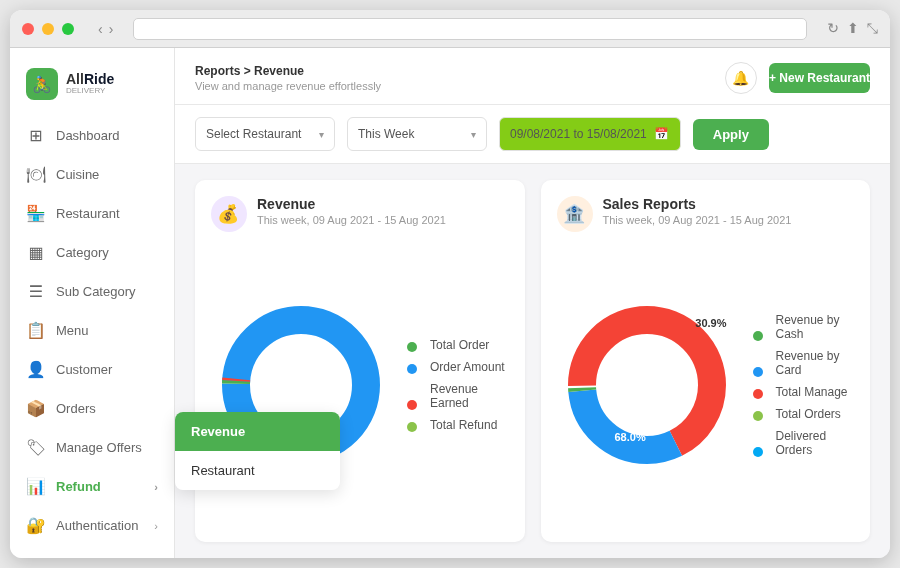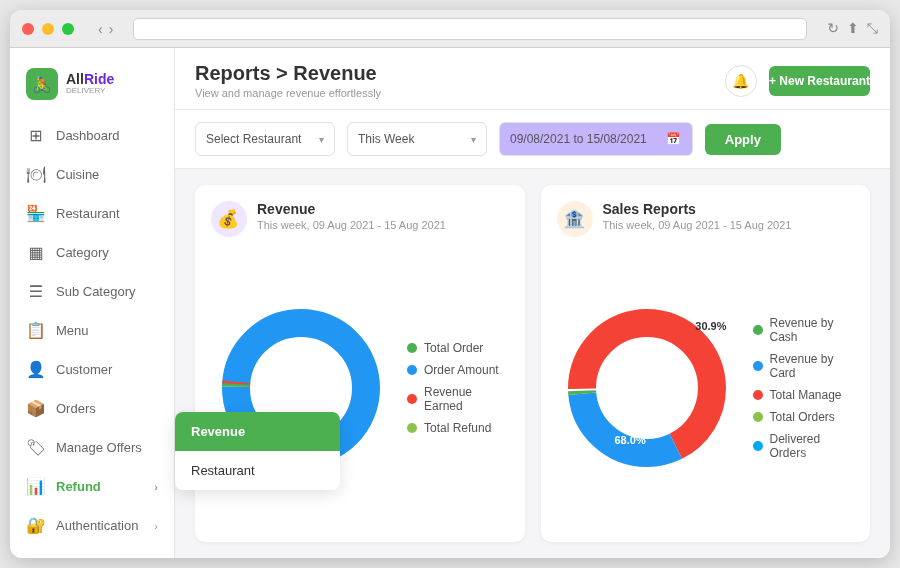--- a/index.html
+++ b/index.html
@@ -149,21 +149,21 @@
     
     .content-header {
       padding: 14px 20px 10px;
       background: #fff;
       border-bottom: 1px solid #e8e8e8;
       display: flex;
       align-items: center;
       justify-content: space-between;
       flex-shrink: 0;
     }
-    .header-title h2 { font-size: 20px; font-weight: 600; color: #333; }
+    .header-title h2 { font-size: 12px; font-weight: 600; color: #333; }
     .header-title p { font-size: 11px; color: #999; margin-top: 2px; }
     .header-actions { display: flex; align-items: center; gap: 12px; }
     .notif-btn {
       width: 32px; height: 32px;
       border-radius: 50%;
       border: 1px solid #e0e0e0;
       background: #fff;
       display: flex; align-items: center; justify-content: center;
       cursor: pointer; font-size: 14px;
     }
@@ -202,22 +202,22 @@
       min-width: 140px;
     }
     .filter-select .chevron { margin-left: auto; color: #999; font-size: 10px; }
     .date-range {
       height: 34px;
       border: 1px solid #e0e0e0;
       border-radius: 6px;
       padding: 0 10px;
       font-size: 12px;
       color: #555;
-      background: #c4b5fd;
-      display: flex; align-items: center; gap: 20px;
+      background: #84cc16;
+      display: flex; align-items: center; gap: 8px;
     }
     .apply-btn {
       background: #4CAF50;
       color: white;
       border: none;
       border-radius: 6px;
       padding: 8px 20px;
       font-size: 13px;
       font-weight: 600;
       cursor: pointer;
@@ -283,22 +283,22 @@
       white-space: nowrap;
     }
     .legend {
       display: flex;
       flex-direction: column;
       gap: 8px;
       flex: 1;
     }
     .legend-item {
       display: flex;
-      align-items: center;
-      gap: 7px;
+      align-items: flex-end;
+      gap: 13px;
       font-size: 12px;
       color: #555;
     }
     .legend-dot {
       width: 10px; height: 10px;
       border-radius: 50%;
       flex-shrink: 0;
     }
   </style>
 </head>
@@ -321,21 +321,21 @@
       <span>⤡</span>
     </div>
   </div>
 
   <div class="main-layout">
 
     <div class="sidebar">
       <div class="sidebar-logo">
         <div class="logo-icon">🚴</div>
         <div class="logo-text">
-          <div class="all"><span style="color:#333;font-weight:800">All</span><span style="color:#6d28d9;font-weight:800">Ride</span></div>
+          <div class="all"><span style="color:#333;font-weight:800">All</span><span style="color:#0f172a;font-weight:800">Ride</span></div>
           <div class="delivery">DELIVERY</div>
         </div>
       </div>
 
       <div class="sidebar-nav">
 
         <div class="nav-item">
           <span class="nav-icon">⊞</span>
           <span>Dashboard</span>
         </div>

